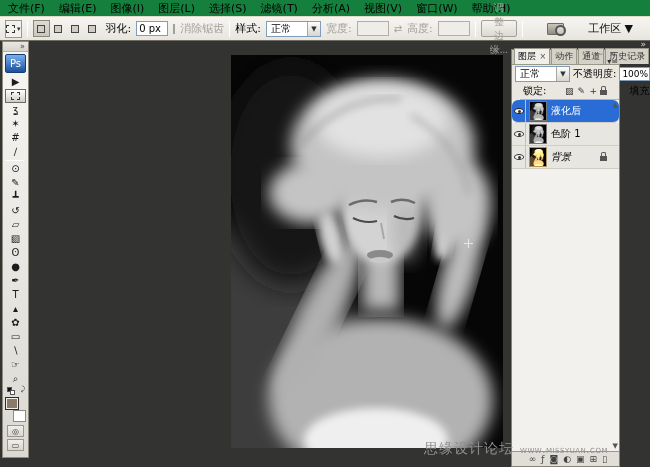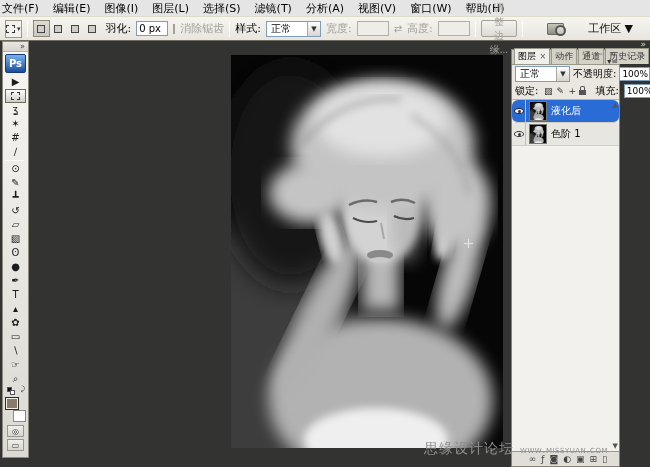--- a/index.html
+++ b/index.html
@@ -1,21 +1,21 @@
 <!DOCTYPE html>
 <html><head>
 <meta charset="utf-8">
 <style>
   * { margin:0; padding:0; box-sizing:border-box; }
   html,body { width:650px; height:467px; overflow:hidden; }
   body { font-family:"DejaVu Sans","Liberation Sans",sans-serif; font-size:11px; color:#000; }
   .app { position:relative; width:650px; height:467px; background:#333331; overflow:hidden; }
 
   
-  .menubar { position:absolute; left:0; top:0; width:650px; height:17px; background:#e5e5e5; display:flex; align-items:center; gap:10px; border-bottom:1px solid #dedbc8; }
+  .menubar { position:absolute; left:0; top:0; width:650px; height:17px; background:#15803d; display:flex; align-items:center; gap:10px; padding-left:6px; border-bottom:1px solid #dedbc8; }
   .menu-item { padding:0 2px; cursor:default; white-space:nowrap; }
 
   
   .optionsbar { position:absolute; left:0; top:17px; width:650px; height:24px; background:linear-gradient(#f6f5f1,#e7e5de); border-bottom:1px solid #6e6c61; display:flex; align-items:center; gap:5px; padding:0 5px; }
   .sep { width:1px; height:16px; background:#b7b4a7; border-right:1px solid #fff; }
   .tool-preset { width:26px; height:18px; border:1px solid #9a978b; background:#f2f1ec; display:flex; align-items:center; justify-content:center; gap:2px; }
   .marquee-glyph { width:9px; height:8px; border:1px dashed #333; display:inline-block; }
   .tiny-arrow { font-size:7px; color:#333; }
   .mode-buttons { display:flex; }
   .mode-btn { width:17px; height:17px; border:1px solid transparent; display:flex; align-items:center; justify-content:center; background:transparent; }
@@ -32,21 +32,21 @@
   .swap-icon { font-size:10px; color:#a3a09a; }
   .ob-button { height:17px; border:1px solid #a3a09a; border-radius:2px; background:linear-gradient(#f4f3ef,#dcdad2); padding:0 8px; font-size:10px; color:#a3a09a; display:flex; align-items:center; }
   .right-group { margin-left:auto; display:flex; align-items:center; gap:24px; padding-right:38px; }
   .bridge-icon { width:17px; height:12px; background:linear-gradient(#c9c6bc,#8f8c82); border:1px solid #6e6c61; border-radius:1px; position:relative; }
   .bridge-icon::after { content:""; position:absolute; right:-3px; bottom:-2px; width:7px; height:7px; border:2px solid #555; border-radius:50%; background:rgba(255,255,255,.5); }
   .workspace-label { font-size:11px; color:#111; white-space:nowrap; }
 
   
   .toolbar { position:absolute; left:2px; top:41px; width:27px; height:417px; background:linear-gradient(180deg,#f7f6f3,#dbd9d2); border:1px solid #8d8a80; display:flex; flex-direction:column; align-items:center; }
   .tb-header { width:100%; height:10px; font-size:8px; line-height:9px; text-align:right; padding-right:3px; color:#444; background:linear-gradient(#e9e7e1,#d6d4cc); border-bottom:1px solid #b5b2a8; }
-  .ps-logo { width:21px; height:19px; margin:2px 0; background:linear-gradient(#7bb0ec,#1c4f9c); border:1px solid #163d79; border-radius:2px; color:#fff; font-weight:bold; font-size:10px; display:flex; align-items:center; justify-content:center; }
+  .ps-logo { width:21px; height:19px; margin:2px 0; background:linear-gradient(#7bb0ec,#1c4f9c); border:1px solid #163d79; border-radius:2px; color:#fff; font-weight:normal; font-size:10px; display:flex; align-items:center; justify-content:center; }
   .tool { width:21px; height:14px; display:flex; align-items:center; justify-content:center; font-size:10px; color:#1c1c1c; line-height:1; }
   .tool.selected { background:linear-gradient(#ffffff,#cfcdc5); border:1px solid #6e6b60; }
   .tool-divider { width:19px; height:1px; background:#aaa79c; margin:1px 0; border-bottom:1px solid #fff; }
   .mini-colors { width:21px; height:9px; position:relative; margin-top:1px; }
   .mini-colors .mini-fg { position:absolute; left:2px; top:0; width:5px; height:5px; background:#111; border:1px solid #555; }
   .mini-colors .mini-bg { position:absolute; left:5px; top:3px; width:5px; height:5px; background:#fff; border:1px solid #555; }
   .mini-colors .mini-swap { position:absolute; right:1px; top:-2px; font-size:7px; color:#333; }
   .fg-bg { width:23px; height:25px; position:relative; margin:1px 0; }
   .fg-swatch { position:absolute; left:1px; top:0; width:14px; height:13px; border:1px solid #2b2b2b; box-shadow:0 0 0 1px #f0efeb inset; }
   .bg-swatch { position:absolute; right:1px; bottom:0; width:13px; height:12px; border:1px solid #8d8a80; background:#fff; }
@@ -67,21 +67,21 @@
   .tabs-row { height:15px; background:#c9c6bb; display:flex; align-items:flex-end; padding-left:2px; gap:1px; position:relative; border-bottom:1px solid #9a978b; }
   .tab { padding:1px 3px; background:#d4d1c6; border:1px solid #9a978b; border-bottom:none; font-size:9px; white-space:nowrap; color:#333; }
   .tab.active { background:#f0efe9; color:#000; }
   .tab .tab-close { font-size:8px; margin-left:1px; color:#555; }
   .panel-winbtns { position:absolute; right:2px; top:0; font-size:7px; color:#555; letter-spacing:2px; }
   .panel-menu-icon { position:absolute; right:1px; top:7px; font-size:8px; color:#333; }
   .blend-row { height:18px; display:flex; align-items:center; gap:3px; padding:0 3px; }
   .blend-dd { width:55px; }
   .value-box { width:31px; height:14px; border:1px solid #7f9db9; background:#fff; font-size:9px; display:flex; align-items:center; padding:0 2px; }
   .spin-btn { width:9px; height:14px; border:1px solid #9a978b; background:linear-gradient(#f4f3ef,#d8d6ce); font-size:6px; display:flex; align-items:center; justify-content:center; color:#333; }
-  .lock-row { height:17px; display:flex; align-items:center; gap:5px; padding:0 3px; border-bottom:1px solid #b5b2a8; }
+  .lock-row { height:17px; display:flex; align-items:center; gap:18px; padding:0 3px; border-bottom:1px solid #b5b2a8;margin-left:8px; }
   .lock-icon { font-size:9px; color:#333; width:10px; text-align:center; }
   .layers-list { flex:1; background:#f2f1ed; position:relative; overflow:hidden; }
   .layer-row { height:23px; display:flex; align-items:center; border-bottom:1px solid #d0cec6; background:#e8e6e0; }
   .layer-row.selected { background:#2a6cd5; color:#fff;border-radius:6px; }
   .eye-cell { width:14px; height:100%; border-right:1px solid #c2c0b8; display:flex; align-items:center; justify-content:center; }
   .eye { width:10px; height:6px; border:1px solid #333; border-radius:50%; position:relative; background:#f5f5f5; }
   .layer-row.selected .eye { border-color:#222; }
   .eye::after { content:""; position:absolute; left:3px; top:1px; width:3px; height:3px; border-radius:50%; background:#333; }
   .thumb-cell { margin:0 4px 0 3px; }
   .thumb { width:18px; height:20px; border:1px solid #777; display:block; background:#000; }
@@ -348,20 +348,32 @@
           <span class="eye-cell">
             <span class="eye"></span>
           </span>
           <span class="thumb-cell">
             <svg viewBox="0 0 272 393" class="thumb">
               <use href="#portrait"></use>
             </svg>
           </span>
           <span class="layer-name">色阶 1</span>
         </div>
+        <div class="layer-row">
+          <span class="eye-cell">
+            <span class="eye"></span>
+          </span>
+          <span class="thumb-cell">
+            <svg viewBox="0 0 272 393" class="thumb colorized">
+              <use href="#portrait"></use>
+            </svg>
+          </span>
+          <span class="layer-name italic">背景</span>
+          <span class="layer-lock"><span class="padlock"></span></span>
+        </div>
         <span class="scroll-down">▼</span>
     </div>
     <div class="panel-footer" id="panel-footer">
         <span class="footer-icon">∞</span>
         <span class="footer-icon">ƒ</span>
         <span class="footer-icon">◙</span>
         <span class="footer-icon">◐</span>
         <span class="footer-icon">▣</span>
         <span class="footer-icon">⊞</span>
         <span class="footer-icon">▯</span>

